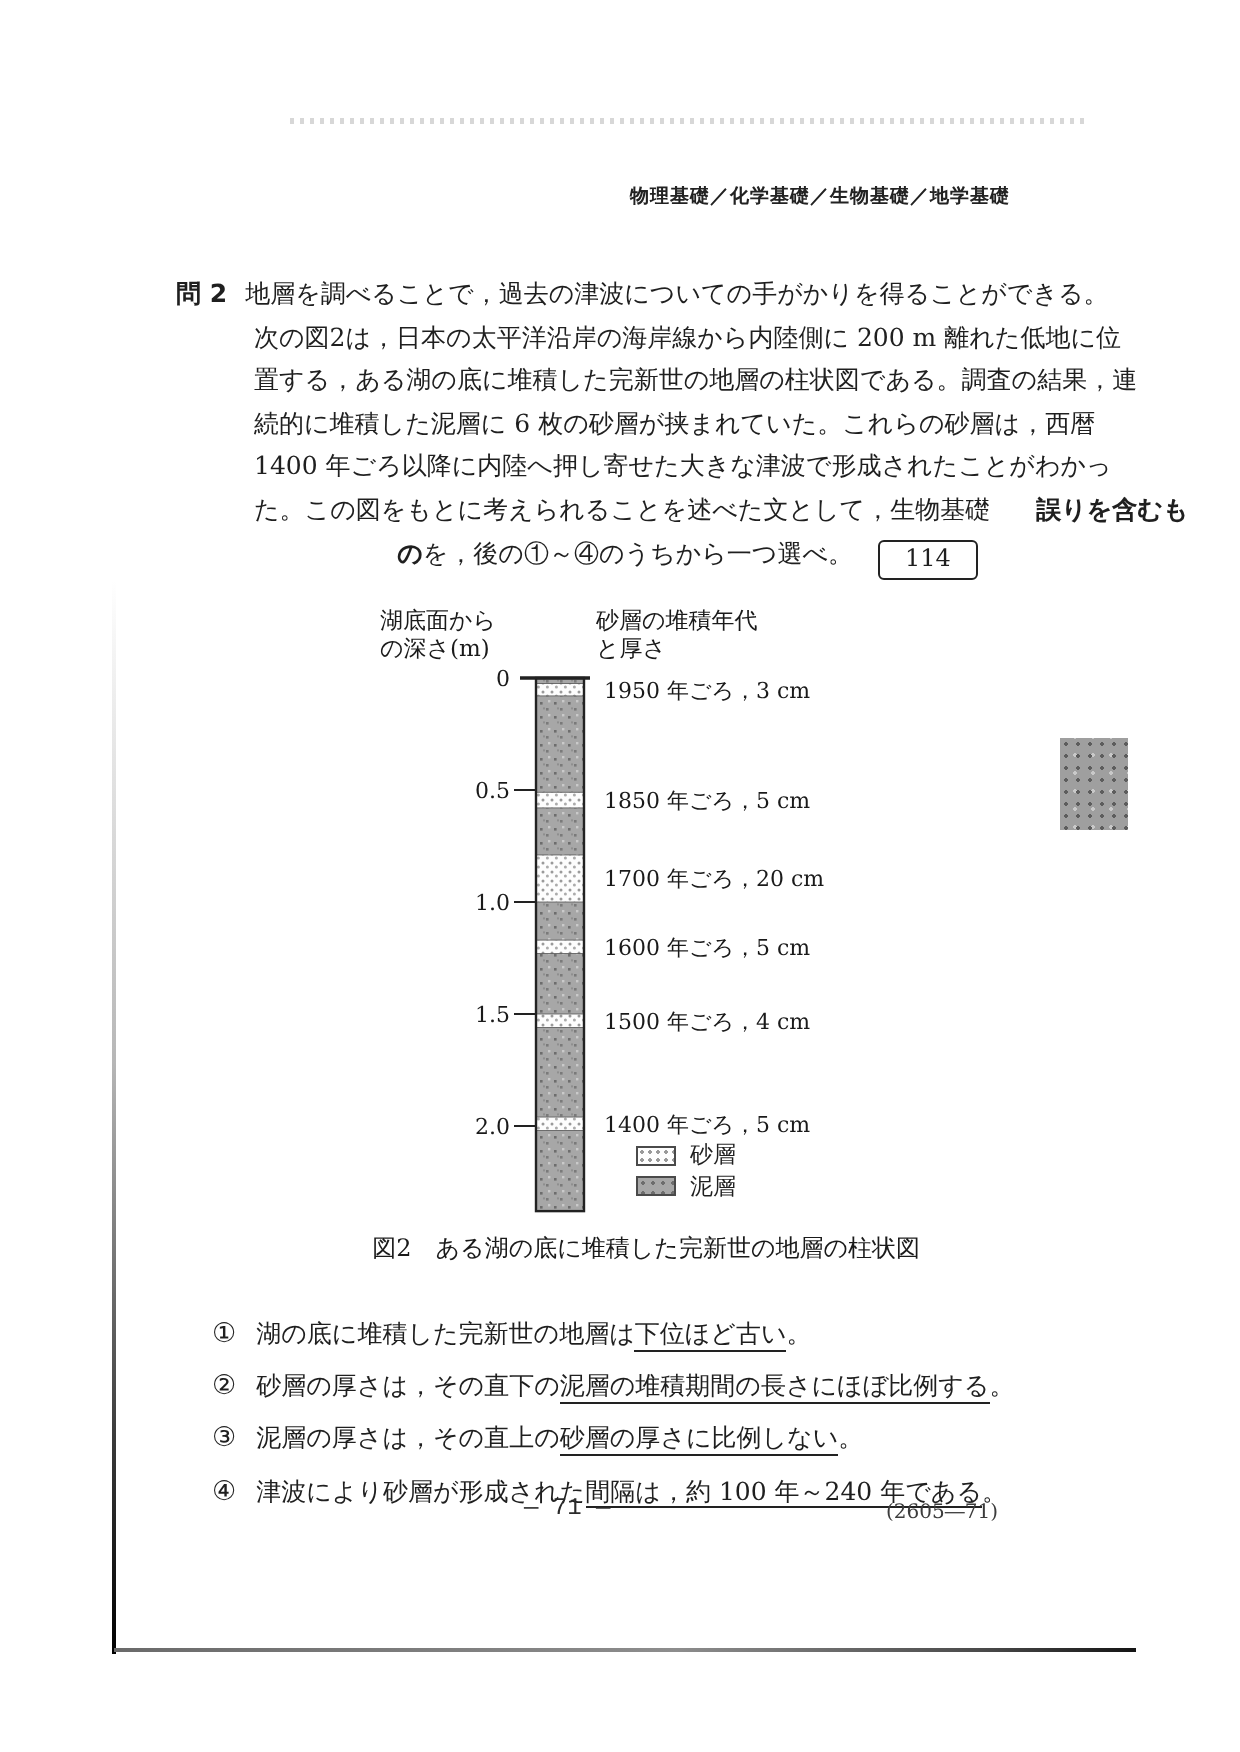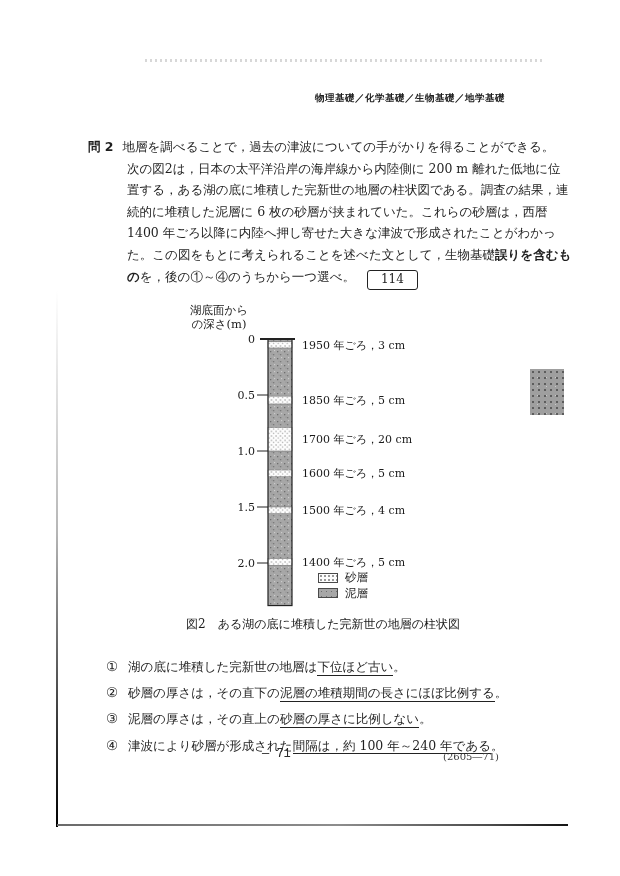--- a/index.html
+++ b/index.html
@@ -10,28 +10,28 @@
             font-weight:bold;font-size:9.5px;letter-spacing:.5px;color:#222;}
   .range-line{position:absolute;top:103px;right:115px;display:flex;align-items:flex-end;
               font-family:"DejaVu Sans","Liberation Sans",sans-serif;font-weight:bold;color:#111;}
   .range-label{font-size:10.5px;padding-bottom:1px;}
   .range-subject{font-size:15.5px;margin-left:2px;}
   
   .noise-top{position:absolute;left:145px;top:59px;width:400px;height:3px;
              background-image:repeating-linear-gradient(90deg,rgba(150,150,150,.38) 0 2px,transparent 2px 5px);}
   
   .question{position:absolute;left:88px;top:136px;width:450px;font-size:12.5px;line-height:21.6px;}
-  .qline{white-space:nowrap;}
+  .qline{white-space:nowrap;text-align:center;}
   .qnum{font-family:"DejaVu Sans","Liberation Sans",sans-serif;font-weight:bold;margin-right:9px;}
   .qindent{margin-left:39px;}
-  .bold{font-weight:bold;}
+  .bold{font-weight:bold;margin-left:23px;}
   .answer-box{display:inline-block;border:1.5px solid #222;border-radius:3px;padding:1px 13px 2px;
               margin-left:12px;font-size:12px;line-height:15px;vertical-align:-2px;background:#fff;}
   
-  .figure{position:absolute;left:185px;top:300px;width:300px;height:345px;text-align:center;}
+  .figure{position:absolute;left:185px;top:300px;width:300px;height:345px;}
   .fig-header{position:absolute;font-size:11.5px;line-height:14px;white-space:pre-line;color:#1a1a1a;}
   .fig-header.left{left:5px;top:3px;}
   .fig-header.right{left:113px;top:3px;}
   #colsvg{position:absolute;left:0;top:0;}
   #colsvg text{font-family:"DejaVu Serif","Liberation Serif",serif;}
   .legend{position:absolute;left:133px;top:270px;font-size:11.5px;}
   .legend-row{display:flex;align-items:center;gap:7px;height:15.5px;}
   .swatch{width:20px;height:10px;border:1px solid #4a4a4a;box-sizing:border-box;}
   .swatch.sand{background-color:#fdfdfd;background-image:radial-gradient(#9a9a9a .8px,transparent .95px);
                background-size:4px 4px;}
@@ -77,20 +77,22 @@
       <span>た。この図をもとに考えられることを述べた文として，生物基礎</span><span class="bold">誤りを含むも</span>
     </div>
     <div class="qline qindent">
       <span class="bold">の</span><span>を，後の①～④のうちから一つ選べ。</span><span class="answer-box">114</span>
     </div>
   </div>
 
   <div class="figure">
     <div class="fig-header left">湖底面から
 の深さ(m)</div>
+    <div class="fig-header right">砂層の堆積年代
+と厚さ</div>
     <svg id="colsvg" width="300" height="345">
         <defs>
           <pattern id="mudP" width="7" height="7" patternUnits="userSpaceOnUse">
             <rect width="7" height="7" fill="#a7a7a7"></rect>
             <rect x="1" y="2" width="1.3" height="1.3" fill="#6d6d6d"></rect>
             <rect x="4" y="5" width="1.3" height="1.3" fill="#7a7a7a"></rect>
             <rect x="5" y="1" width="1.2" height="1.2" fill="#cacaca"></rect>
             <rect x="2.5" y="4.7" width="1" height="1" fill="#8f8f8f"></rect>
           </pattern>
           <pattern id="sandP" width="4.5" height="4.5" patternUnits="userSpaceOnUse">

